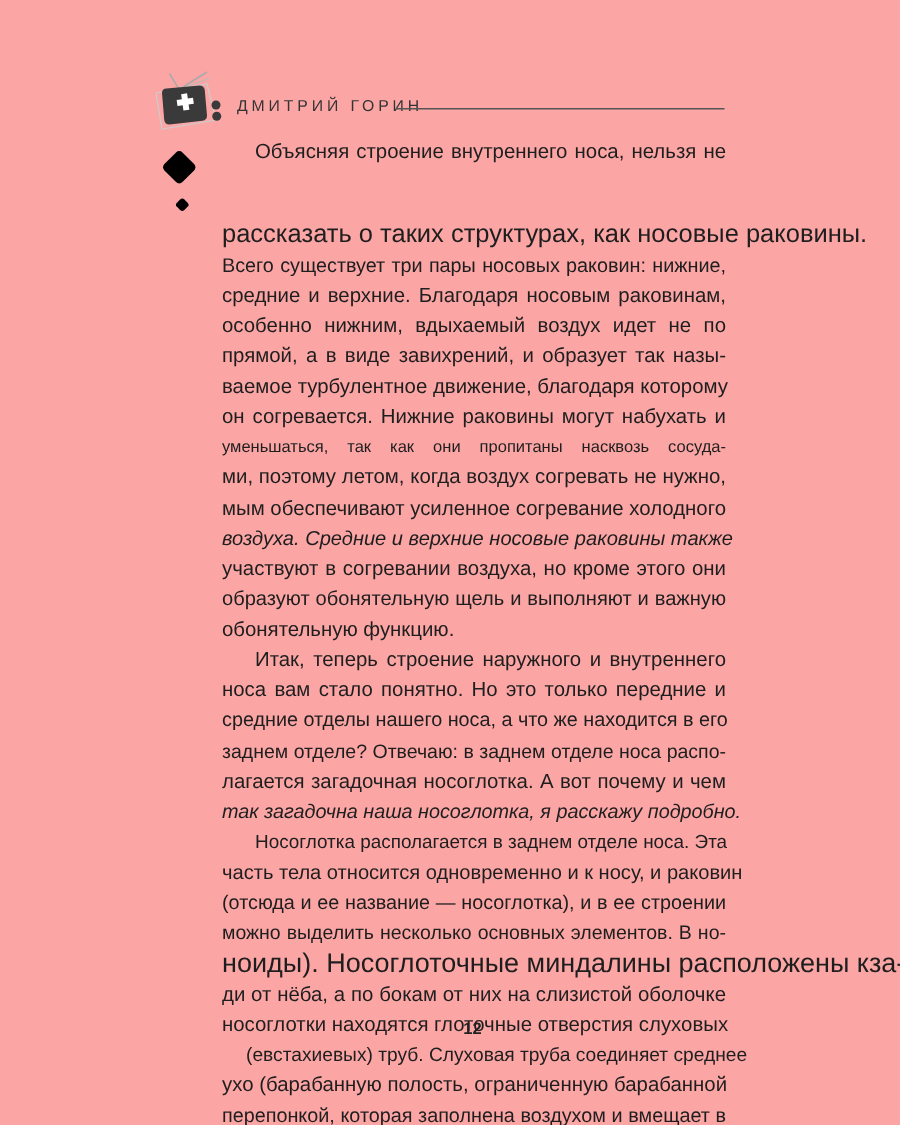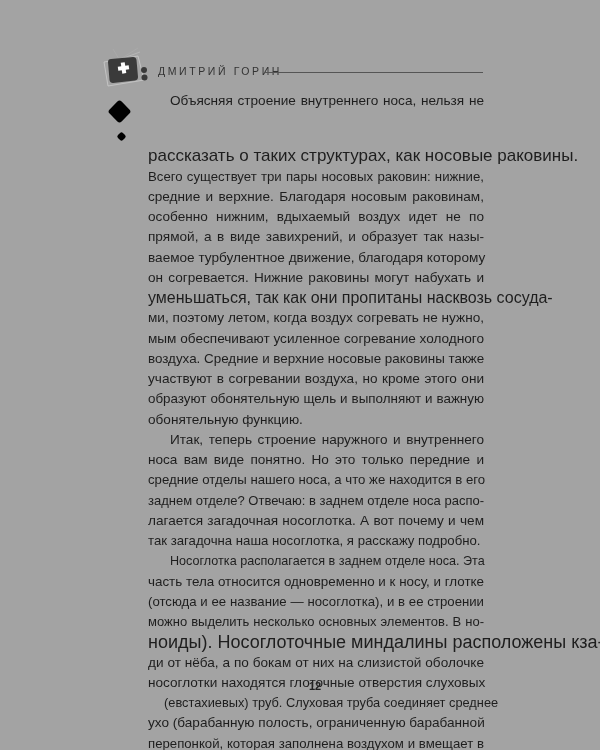--- a/index.html
+++ b/index.html
@@ -12,21 +12,21 @@
       height: 750px;
       position: relative;
       overflow: hidden;
       font-family: "Liberation Sans", "DejaVu Sans", sans-serif;
       color: #1a1a1a;
     }
     .page {
       position: absolute;
       left: 0; top: 0;
       width: 600px; height: 750px;
-      background: #a3a3a3;
+      background: #fca5a5;
     }
     .tv-icon {
       position: absolute;
       left: 100px;
       top: 46px;
       width: 52px;
       height: 42px;
     }
     .diamond-big {
       position: absolute;
@@ -130,35 +130,35 @@
 
   <div class="body-text" id="body-text">
       <span class="line indent">Объясняя строение внутреннего носа, нельзя не</span>
       <span class="line" style="font-size: 17px; margin-top: 35px;">рассказать о таких структурах, как носовые раковины.</span>
       <span class="line" style="font-size: 13.2px;">Всего существует три пары носовых раковин: нижние,</span>
       <span class="line">средние и верхние. Благодаря носовым раковинам,</span>
       <span class="line">особенно нижним, вдыхаемый воздух идет не по</span>
       <span class="line">прямой, а в виде завихрений, и образует так назы-</span>
       <span class="line">ваемое турбулентное движение, благодаря которому</span>
       <span class="line">он согревается. Нижние раковины могут набухать и</span>
-      <span class="line" style="font-size: 16px;">уменьшаться, так как они пропитаны насквозь сосуда-</span>
+      <span class="line" style="font-size: 11px;">уменьшаться, так как они пропитаны насквозь сосуда-</span>
       <span class="line">ми, поэтому летом, когда воздух согревать не нужно,</span>
       <span class="line">мым обеспечивают усиленное согревание холодного</span>
-      <span class="line" style="font-size: 13.4px;">воздуха. Средние и верхние носовые раковины также</span>
+      <span class="line" style="font-size: 13.4px; font-style: italic;">воздуха. Средние и верхние носовые раковины также</span>
       <span class="line">участвуют в согревании воздуха, но кроме этого они</span>
       <span class="line" style="font-size: 13.4px;">образуют обонятельную щель и выполняют и важную</span>
       <span class="line last">обонятельную функцию.</span>
       <span class="line indent">Итак, теперь строение наружного и внутреннего</span>
-      <span class="line">носа вам виде понятно. Но это только передние и</span>
+      <span class="line">носа вам стало понятно. Но это только передние и</span>
       <span class="line" style="font-size: 13.2px;">средние отделы нашего носа, а что же находится в его</span>
       <span class="line" style="font-size: 13px;">заднем отделе? Отвечаю: в заднем отделе носа распо-</span>
       <span class="line">лагается загадочная носоглотка. А вот почему и чем</span>
-      <span class="line last" style="font-size: 13.2px;">так загадочна наша носоглотка, я расскажу подробно.</span>
+      <span class="line last" style="font-size: 13.2px; font-style: italic;">так загадочна наша носоглотка, я расскажу подробно.</span>
       <span class="line indent" style="font-size: 12.6px;">Носоглотка располагается в заднем отделе носа. Эта</span>
-      <span class="line" style="font-size: 13.4px;">часть тела относится одновременно и к носу, и глотке</span>
+      <span class="line" style="font-size: 13.4px;">часть тела относится одновременно и к носу, и раковин</span>
       <span class="line" style="font-size: 13.2px;">(отсюда и ее название — носоглотка), и в ее строении</span>
       <span class="line" style="font-size: 13px;">можно выделить несколько основных элементов. В но-</span>
       <span class="line" style="font-size: 18px;">ноиды). Носоглоточные миндалины расположены кза-</span>
       <span class="line">ди от нёба, а по бокам от них на слизистой оболочке</span>
       <span class="line">носоглотки находятся глоточные отверстия слуховых</span>
       <span class="line" style="font-size: 12.8px; margin-left: 16px;">(евстахиевых) труб. Слуховая труба соединяет среднее</span>
       <span class="line">ухо (барабанную полость, ограниченную барабанной</span>
       <span class="line" style="font-size: 13.2px;">перепонкой, которая заполнена воздухом и вмещает в</span>
     </div>
 

